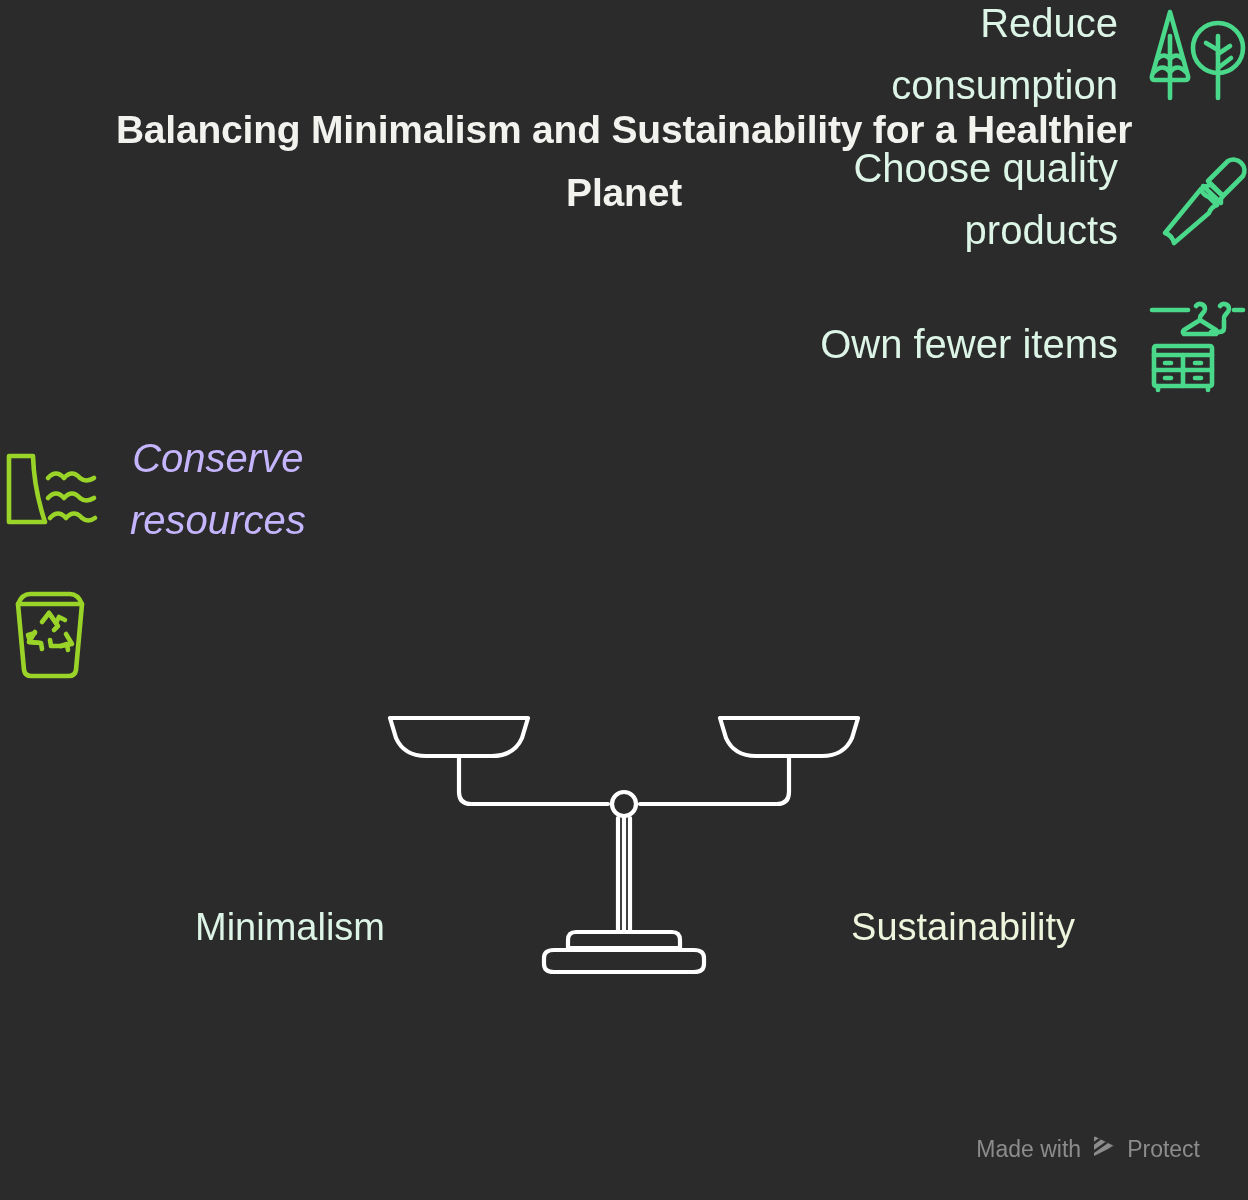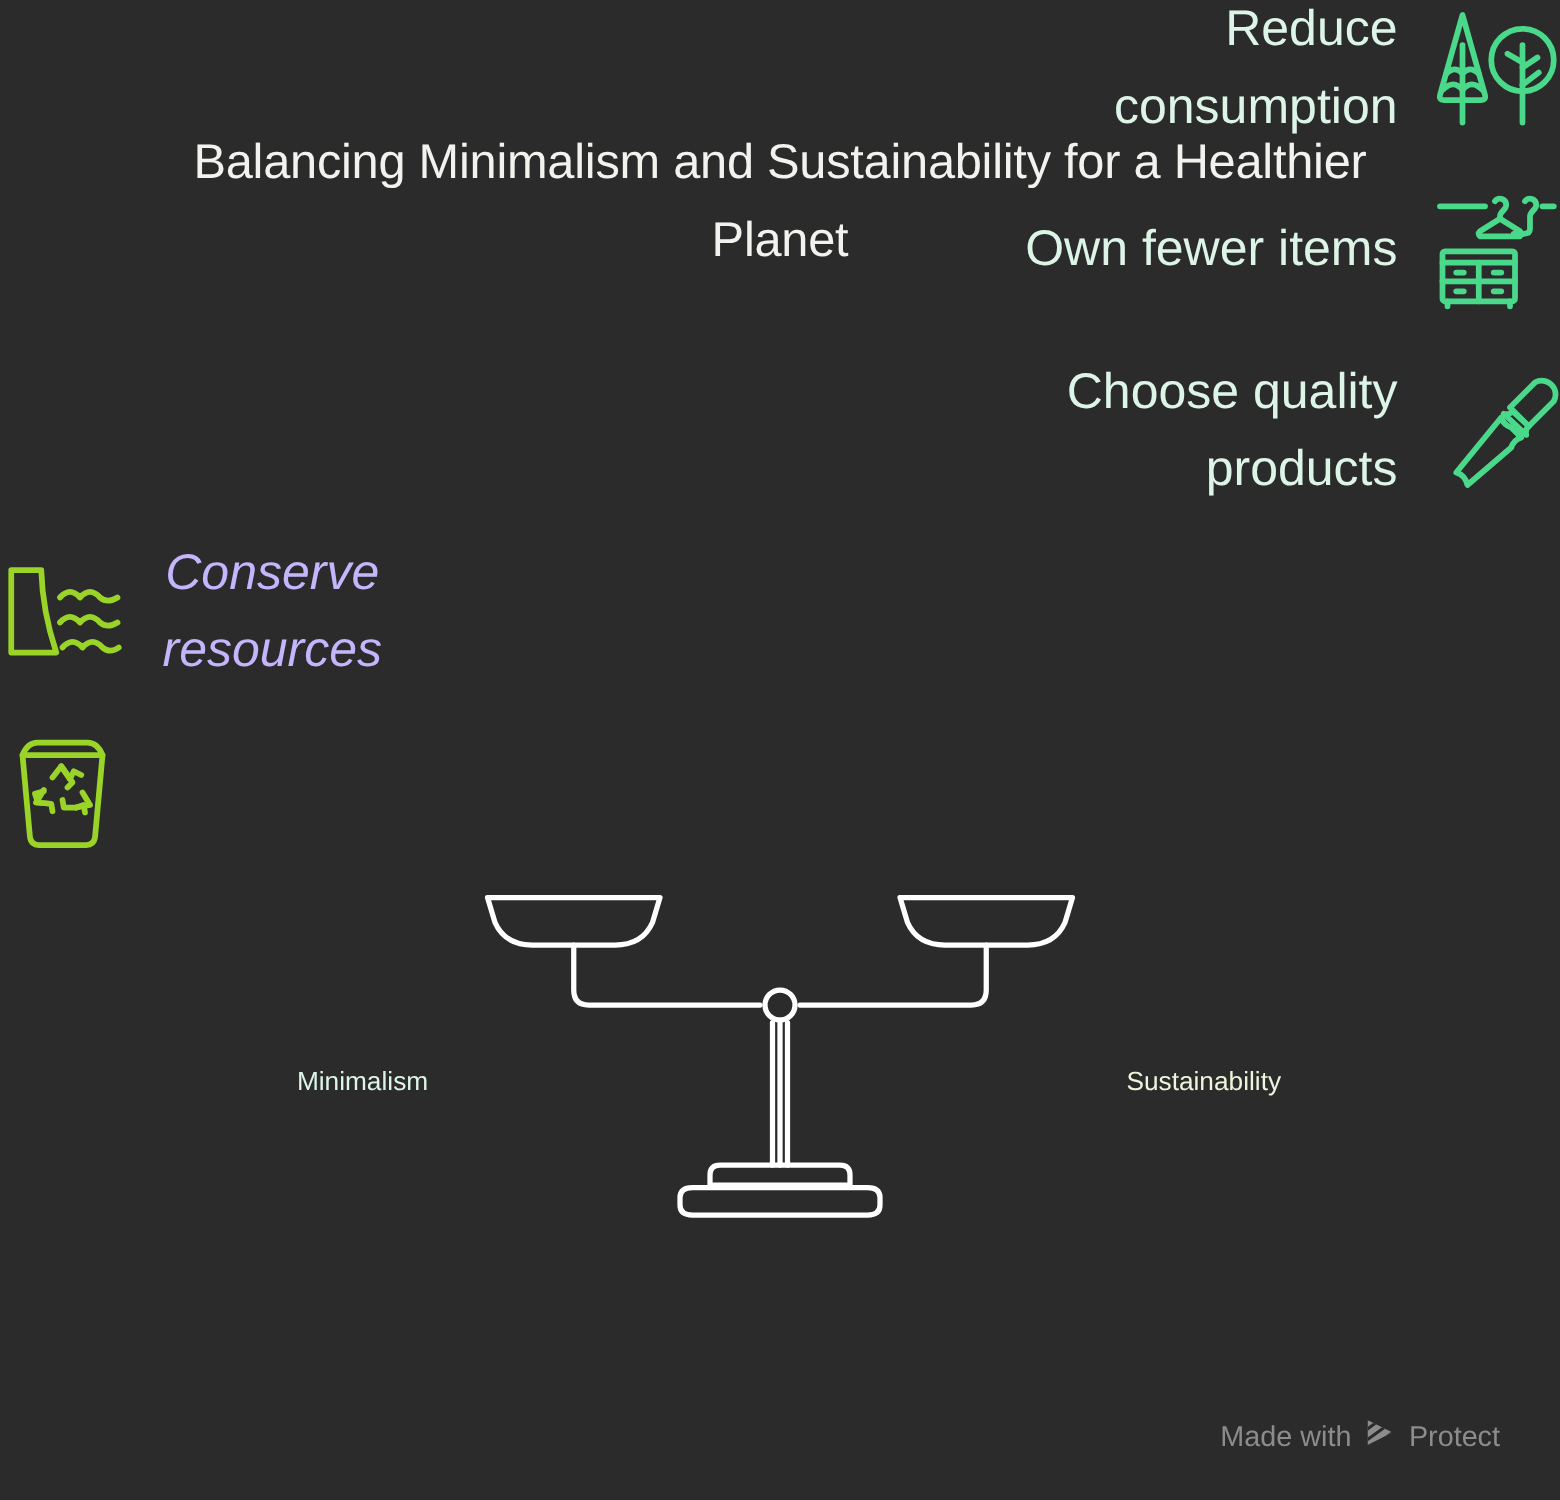--- a/index.html
+++ b/index.html
@@ -22,21 +22,21 @@
 
   
   #title {
     position: absolute;
     left: 104px;
     top: 98px;
     width: 1040px;
     text-align: center;
     font-size: 39px;
     line-height: 1.62;
-    font-weight: normal;
+    font-weight: bold;
     color: #f2f2ef;
     letter-spacing: -0.2px;
   }
   #col-left  { left: 60px; }
   #col-right { left: 728px; width: 430px; }
 
   .item {
     display: flex;
     align-items: center;
     height: 108px;
@@ -71,22 +71,22 @@
     position: absolute;
     left: 368px;
     top: 700px;
     width: 512px;
     height: 280px;
   }
 
   
   .side-caption {
     position: absolute;
-    top: 851px;
-    font-size: 21px;
+    top: 901px;
+    font-size: 38px;
     line-height: 1.4;
   }
   #caption-left  { left: 60px;  width: 460px; text-align: center; color: #ddf5e7; }
   #caption-right { right: 60px; width: 450px; text-align: center; color: #eef5dd; }
 
   
   #watermark {
     position: absolute;
     right: 48px;
     bottom: 36px;
@@ -117,20 +117,35 @@
           <path d="M24 6 L6 70 Q5 74 9 74 L39 74 Q43 74 42 70 Z"></path>
           <path d="M11 53 Q18 46 24 53 Q30 46 37 53"></path>
           <path d="M8 66 Q17 57 24 66 Q31 57 40 66"></path>
           <line x1="24" y1="30" x2="24" y2="92"></line>
 
           <circle cx="72" cy="42" r="25"></circle>
           <line x1="72" y1="30" x2="72" y2="92"></line>
           <path d="M72 48 L84 40"></path>
           <path d="M72 44 L60 37"></path>
           <path d="M72 62 L85 52"></path>
+        </svg>
+      </div>
+    </div>
+
+    <div class="item">
+      <div class="item-label">Choose quality
+products</div>
+      <div class="item-icon">
+        <svg width="100" height="96" viewBox="0 0 100 96" fill="none" stroke="#4ad98a" stroke-width="4.6" stroke-linecap="round" stroke-linejoin="round">
+
+          <path d="M62 30 L82 10 a11 11 0 0 1 15 15 L77 45 Z"></path>
+
+          <path d="M57 35 q5 1 7 -2 l13 12 q-3 2 -2 7 Z"></path>
+
+          <path d="M55 38 q2 6 8 8 l8 8 q-6 2 -8 8 L28 92 q-2 -8 -9 -10 Z"></path>
         </svg>
       </div>
     </div>
 
     <div class="item">
       <div class="item-label">Own fewer items</div>
       <div class="item-icon">
         <svg width="100" height="96" viewBox="0 0 100 96" fill="none" stroke="#4ad98a" stroke-width="4.6" stroke-linecap="round" stroke-linejoin="round">
 
           <line x1="6" y1="14" x2="42" y2="14"></line>
@@ -145,35 +160,20 @@
           <rect x="8" y="50" width="58" height="40" rx="2"></rect>
           <line x1="8" y1="59" x2="66" y2="59"></line>
           <line x1="8" y1="74" x2="66" y2="74"></line>
           <line x1="37" y1="59" x2="37" y2="90"></line>
           <line x1="19" y1="67" x2="25" y2="67"></line>
           <line x1="49" y1="67" x2="55" y2="67"></line>
           <line x1="19" y1="82" x2="25" y2="82"></line>
           <line x1="49" y1="82" x2="55" y2="82"></line>
           <line x1="12" y1="90" x2="12" y2="94"></line>
           <line x1="62" y1="90" x2="62" y2="94"></line>
-        </svg>
-      </div>
-    </div>
-
-    <div class="item">
-      <div class="item-label">Choose quality
-products</div>
-      <div class="item-icon">
-        <svg width="100" height="96" viewBox="0 0 100 96" fill="none" stroke="#4ad98a" stroke-width="4.6" stroke-linecap="round" stroke-linejoin="round">
-
-          <path d="M62 30 L82 10 a11 11 0 0 1 15 15 L77 45 Z"></path>
-
-          <path d="M57 35 q5 1 7 -2 l13 12 q-3 2 -2 7 Z"></path>
-
-          <path d="M55 38 q2 6 8 8 l8 8 q-6 2 -8 8 L28 92 q-2 -8 -9 -10 Z"></path>
         </svg>
       </div>
     </div>
   </div>
 
   <div id="col-right">
 
     <div class="item">
       <div class="item-icon">
         <svg width="96" height="90" viewBox="0 0 96 90" fill="none" stroke="#9ad428" stroke-width="4.6" stroke-linecap="round" stroke-linejoin="round">

